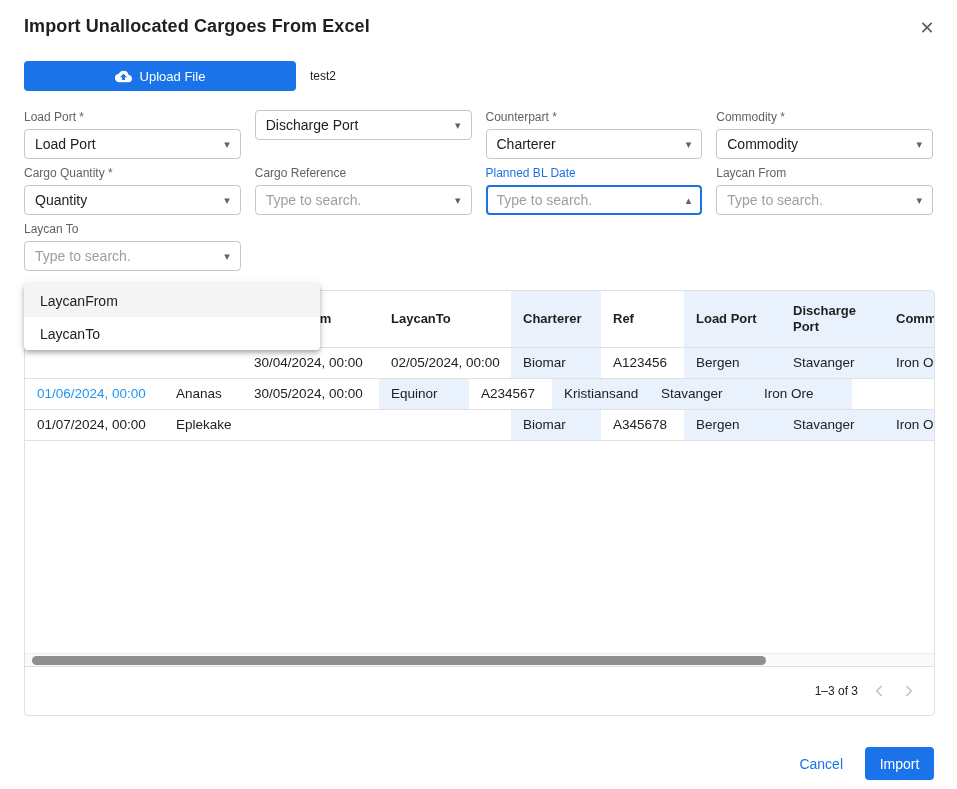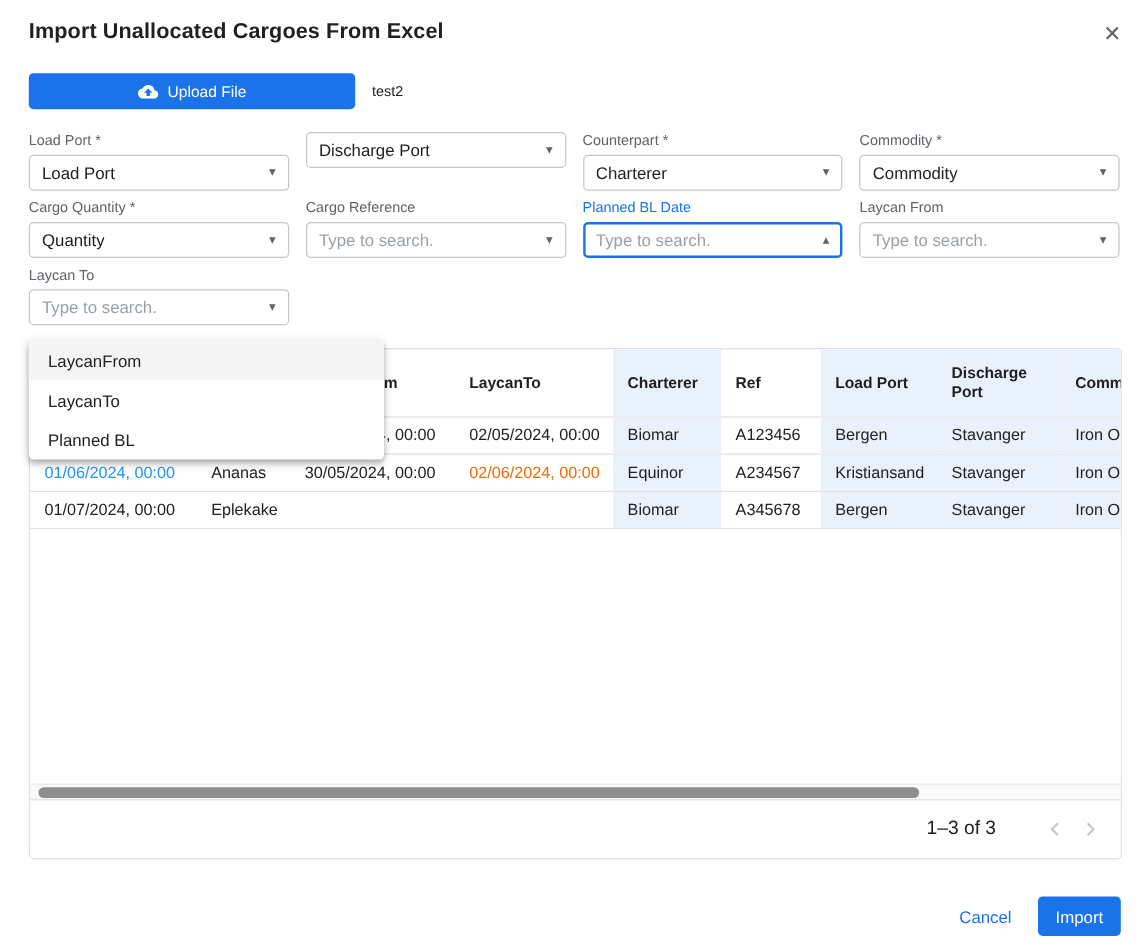--- a/index.html
+++ b/index.html
@@ -44,21 +44,21 @@
   .td { flex:none; padding:0 12px; height:30px; line-height:29px; font-size:13.5px; color:#202124; white-space:nowrap; overflow:hidden; }
   .thead { border-bottom:1px solid #e0e0e0; }
   .trow { border-bottom:1px solid #e0e0e0; }
   .mapped { background:var(--mapped,#e9f1fc); }
   .tfill { flex:1; background:#fff; }
 
   .hscroll { flex:none; height:14px; background:#fafafa; border-top:1px solid #ececec; border-bottom:1px solid #e0e0e0; position:relative; cursor:pointer; }
   .hthumb { position:absolute; left:7px; top:2px; width:734px; height:9px; border-radius:5px; background:#8f8f8f; cursor:grab; }
 
   .pagerow { flex:none; height:48px; display:flex; align-items:center; justify-content:flex-end; padding-right:12px; }
-  .pagelabel { font-size:16px; color:#202124; margin-right:36px; }
+  .pagelabel { font-size:12px; color:#202124; margin-right:8px; }
   .pchev { width:28px; height:28px; display:flex; align-items:center; justify-content:center; cursor:default; }
 
   
   .footer { position:absolute; right:23px; bottom:9px; display:flex; align-items:center; }
   .cancel-btn { background:none; border:none; color:var(--blue,#1a73e8); font-size:14px; font-weight:500; font-family:inherit; cursor:pointer; padding:6px 10px; margin-right:12px; }
   .import-btn { background:var(--blue,#1a73e8); border:none; border-radius:4px; color:#fff; font-size:14px; font-weight:500; font-family:inherit;
                 width:69px; height:33px; cursor:pointer; }
 </style>
 </head>
 <body>
@@ -164,21 +164,20 @@
           <div class="td mapped" style="width: 90px;">Biomar</div>
           <div class="td" style="width: 83px;">A123456</div>
           <div class="td mapped" style="width: 97px;">Bergen</div>
           <div class="td mapped" style="width: 103px;">Stavanger</div>
           <div class="td mapped" style="width: 100px;">Iron Ore</div>
         </div>
         <div class="trow">
           <div class="td" style="width: 139px; color: rgb(33, 150, 243);">01/06/2024, 00:00</div>
           <div class="td" style="width: 78px;">Ananas</div>
           <div class="td" style="width: 137px;">30/05/2024, 00:00</div>
-          <div class="td" style="width: 132px; color: rgb(237, 108, 2);">02/06/2024, 00:00</div>
           <div class="td mapped" style="width: 90px;">Equinor</div>
           <div class="td" style="width: 83px;">A234567</div>
           <div class="td mapped" style="width: 97px;">Kristiansand</div>
           <div class="td mapped" style="width: 103px;">Stavanger</div>
           <div class="td mapped" style="width: 100px;">Iron Ore</div>
         </div>
         <div class="trow">
           <div class="td" style="width: 139px;">01/07/2024, 00:00</div>
           <div class="td" style="width: 78px;">Eplekake</div>
           <div class="td" style="width: 137px;"></div>
@@ -205,21 +204,20 @@
         <svg width="20" height="20" viewBox="0 0 24 24" fill="none" stroke="#c4c4c4" stroke-width="2">
             <polyline points="10,6 16,12 10,18"></polyline>
           </svg>
       </span>
     </div>
   </div>
 
   <div class="menu">
     <div class="opt active">LaycanFrom</div>
     <div class="opt">LaycanTo</div>
-    <div class="opt">Planned BL</div>
   </div>
 
   <div class="footer">
     <button class="cancel-btn">Cancel</button>
     <button class="import-btn">Import</button>
   </div>
 
 </div>
 
 </body></html>

